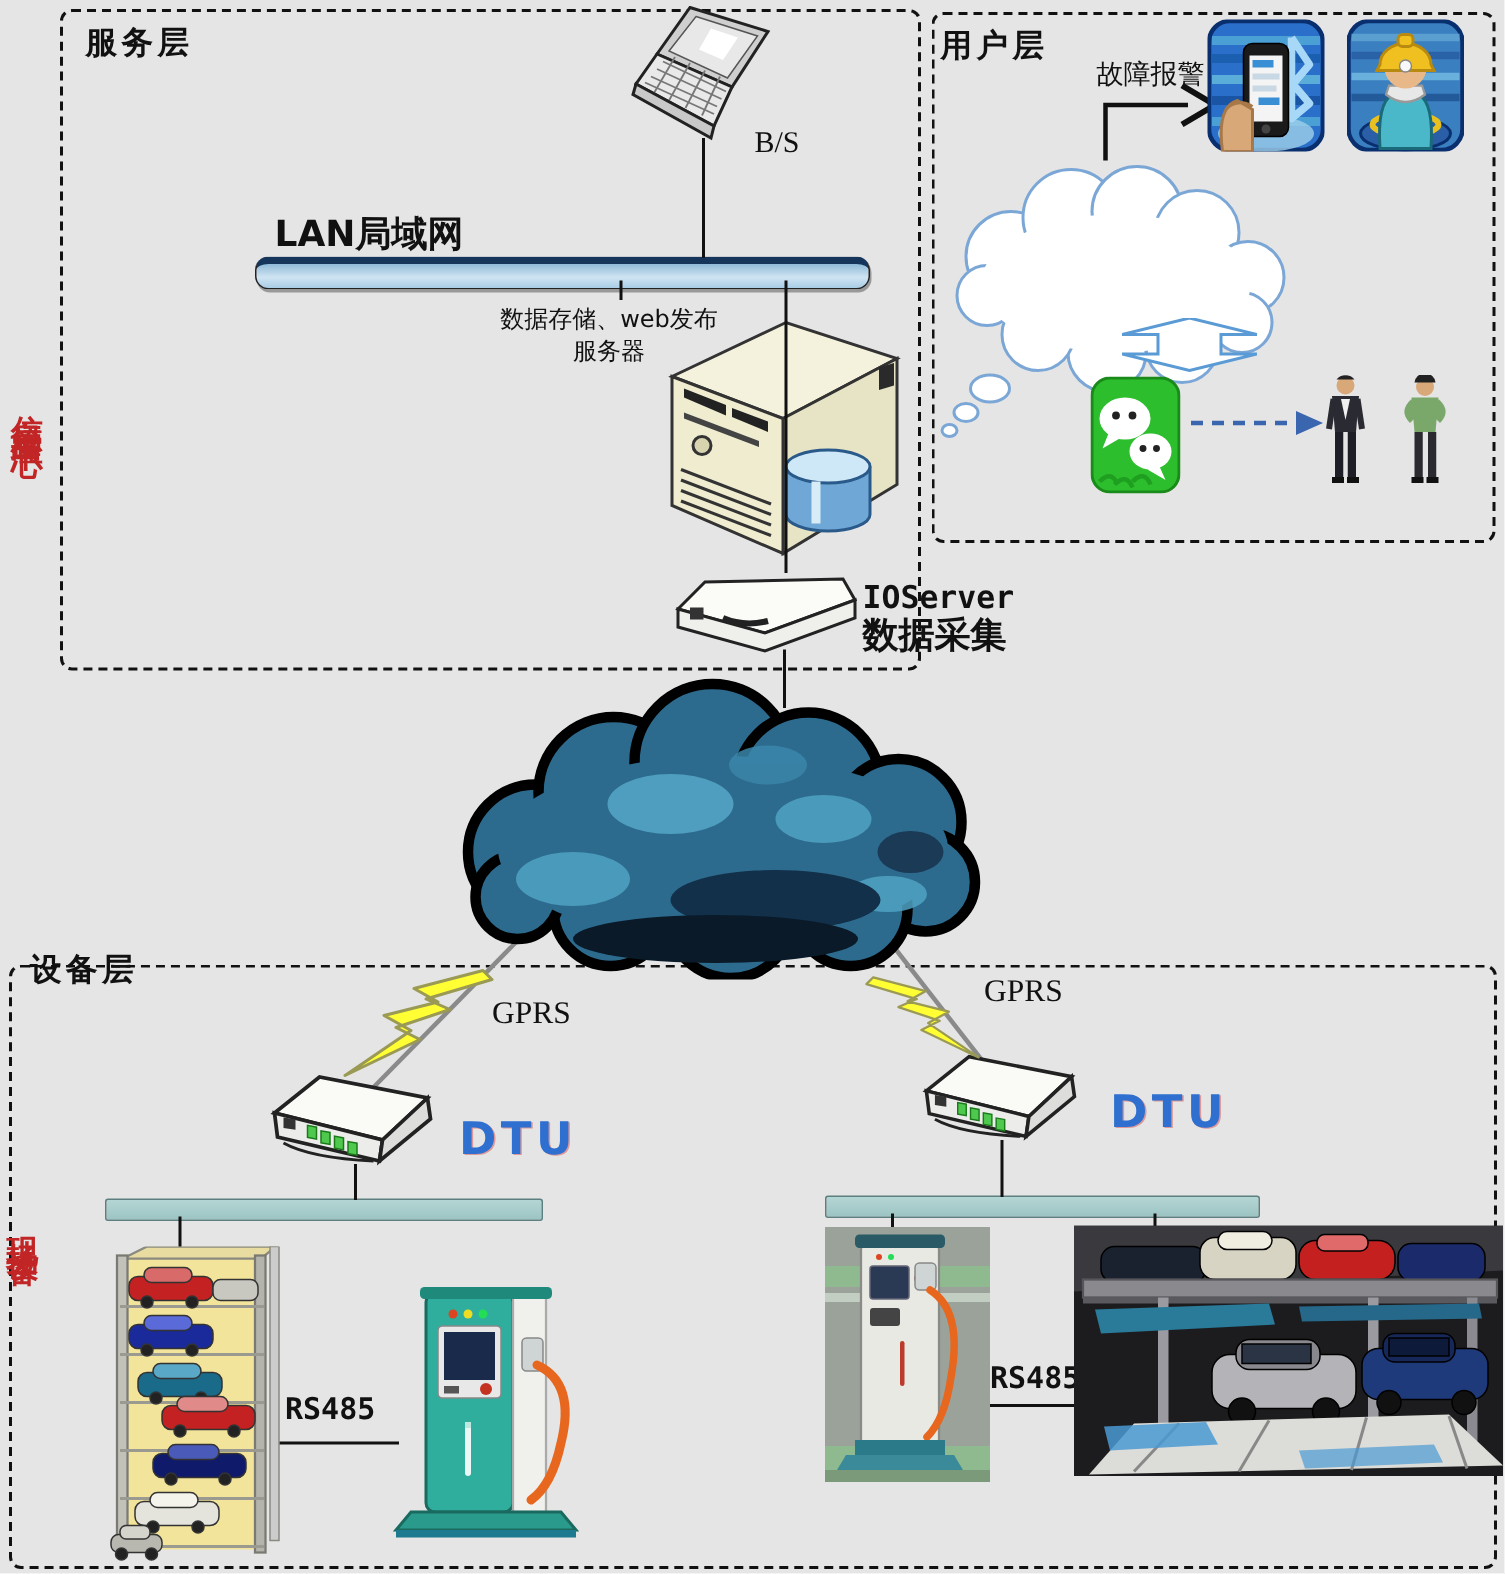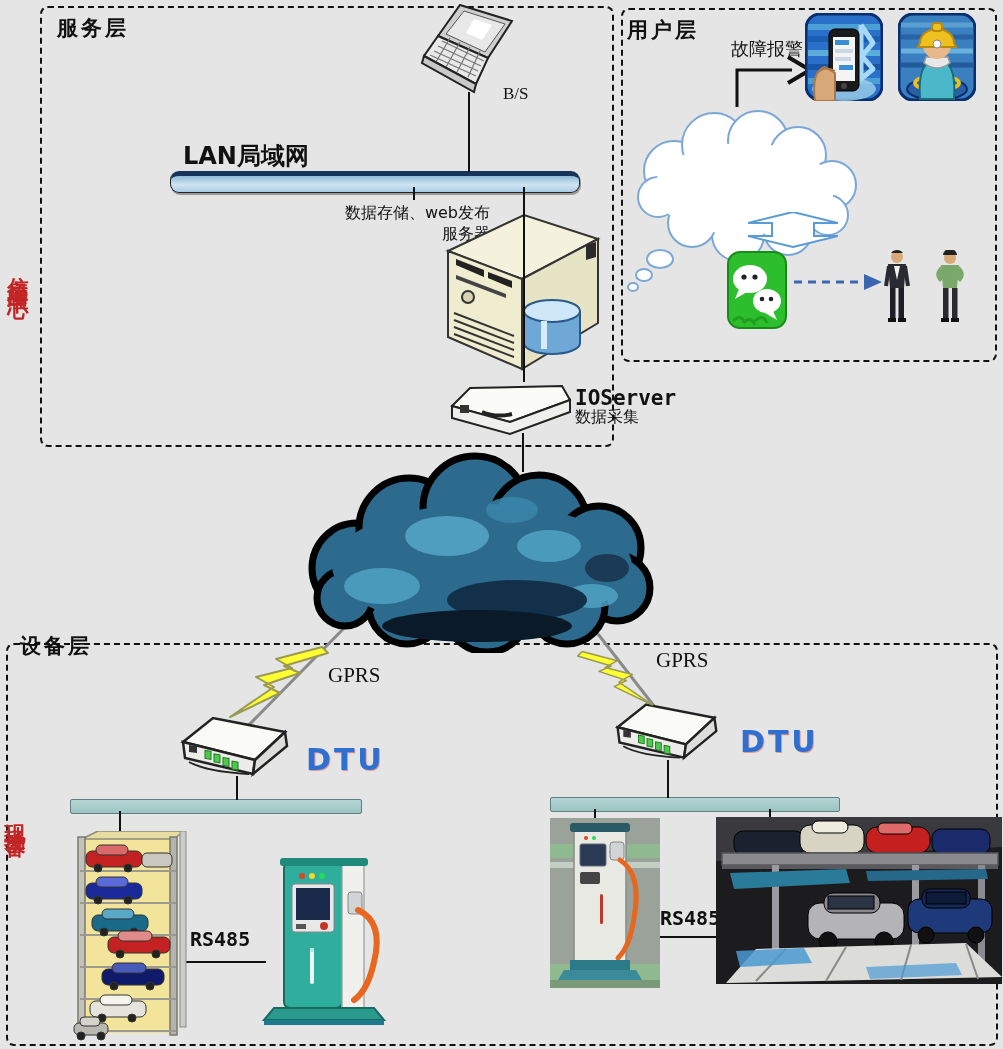--- a/index.html
+++ b/index.html
@@ -77,26 +77,26 @@
         <line x1="14" y1="47" x2="58" y2="67"></line>
           <line x1="10" y1="51" x2="56" y2="72"></line>
         <line x1="30" y1="34" x2="16" y2="58"></line>
           <line x1="40" y1="38" x2="26" y2="63"></line>
         <line x1="50" y1="43" x2="37" y2="68"></line>
           <line x1="60" y1="47" x2="48" y2="73"></line>
       </g>
       <polygon points="4,52 56,80 54,88 2,59" fill="#c9c9c9" stroke="#222" stroke-width="2"></polygon>
     </svg>
   </div>
-  <div class="cap serif" style="left:503px;top:84px;font-size:17px;">B/S</div>
+  <div class="cap serif" style="left:503px;top:84px;font-size:20px;">B/S</div>
 
   <div class="lanbar"></div>
   <div class="cap" style="left:183px;top:140px;font-size:24px;font-weight:bold;">LAN局域网</div>
 
-  <div class="cap" style="left:322px;top:202px;width:168px;text-align:right;font-size:16px;line-height:21px;">
+  <div class="cap" style="left:322px;top:202px;width:168px;text-align:center;font-size:16px;line-height:21px;">
     <span style="display:block;">数据存储、web发布</span>
     <span style="display:block;">服务器</span>
   </div>
 
   <div class="abs" style="left:436px;top:205px;z-index:3;">
     <svg width="172" height="168" viewBox="0 0 172 168">
       <polygon points="12,46 88,10 162,34 86,74" fill="#f4f2dc" stroke="#333" stroke-width="2"></polygon>
       <polygon points="86,74 162,34 162,118 86,164" fill="#e7e4c6" stroke="#333" stroke-width="2"></polygon>
       <polygon points="12,46 86,74 86,164 12,132" fill="#efeccf" stroke="#333" stroke-width="2"></polygon>
       <polygon points="20,54 48,65 48,72 20,60" fill="#222"></polygon>
@@ -127,21 +127,21 @@
 
   <div class="abs" style="left:446px;top:376px;z-index:6;">
     <svg width="128" height="64" viewBox="0 0 128 64">
       <polygon points="6,30 24,12 116,10 124,24 64,46" fill="#fbfbf8" stroke="#222" stroke-width="2"></polygon>
       <polygon points="6,30 64,46 124,24 124,36 64,58 6,42" fill="#efefec" stroke="#222" stroke-width="2"></polygon>
       <rect x="14" y="29" width="9" height="8" fill="#333"></rect>
       <path d="M36,36 q14,6 30,2" stroke="#222" stroke-width="4" fill="none"></path>
     </svg>
   </div>
   <div class="cap mono" style="left:575px;top:386px;font-size:21px;font-weight:bold;">IOServer</div>
-  <div class="cap" style="left:575px;top:407px;font-size:16px;font-weight:400;">数据采集</div>
+  <div class="cap" style="left:575px;top:407px;font-size:24px;font-weight:700;">数据采集</div>
 
   <div class="abs" style="left:287px;top:448px;z-index:2;">
     <svg width="380" height="205" viewBox="0 0 380 205">
       <g fill="#2d6b8e" stroke="#000" stroke-width="7">
         <circle cx="70" cy="120" r="45"></circle>
           <circle cx="122" cy="80" r="50"></circle>
         <circle cx="188" cy="60" r="52"></circle>
           <circle cx="252" cy="75" r="48"></circle>
         <circle cx="312" cy="100" r="42"></circle>
           <circle cx="330" cy="140" r="33"></circle>

